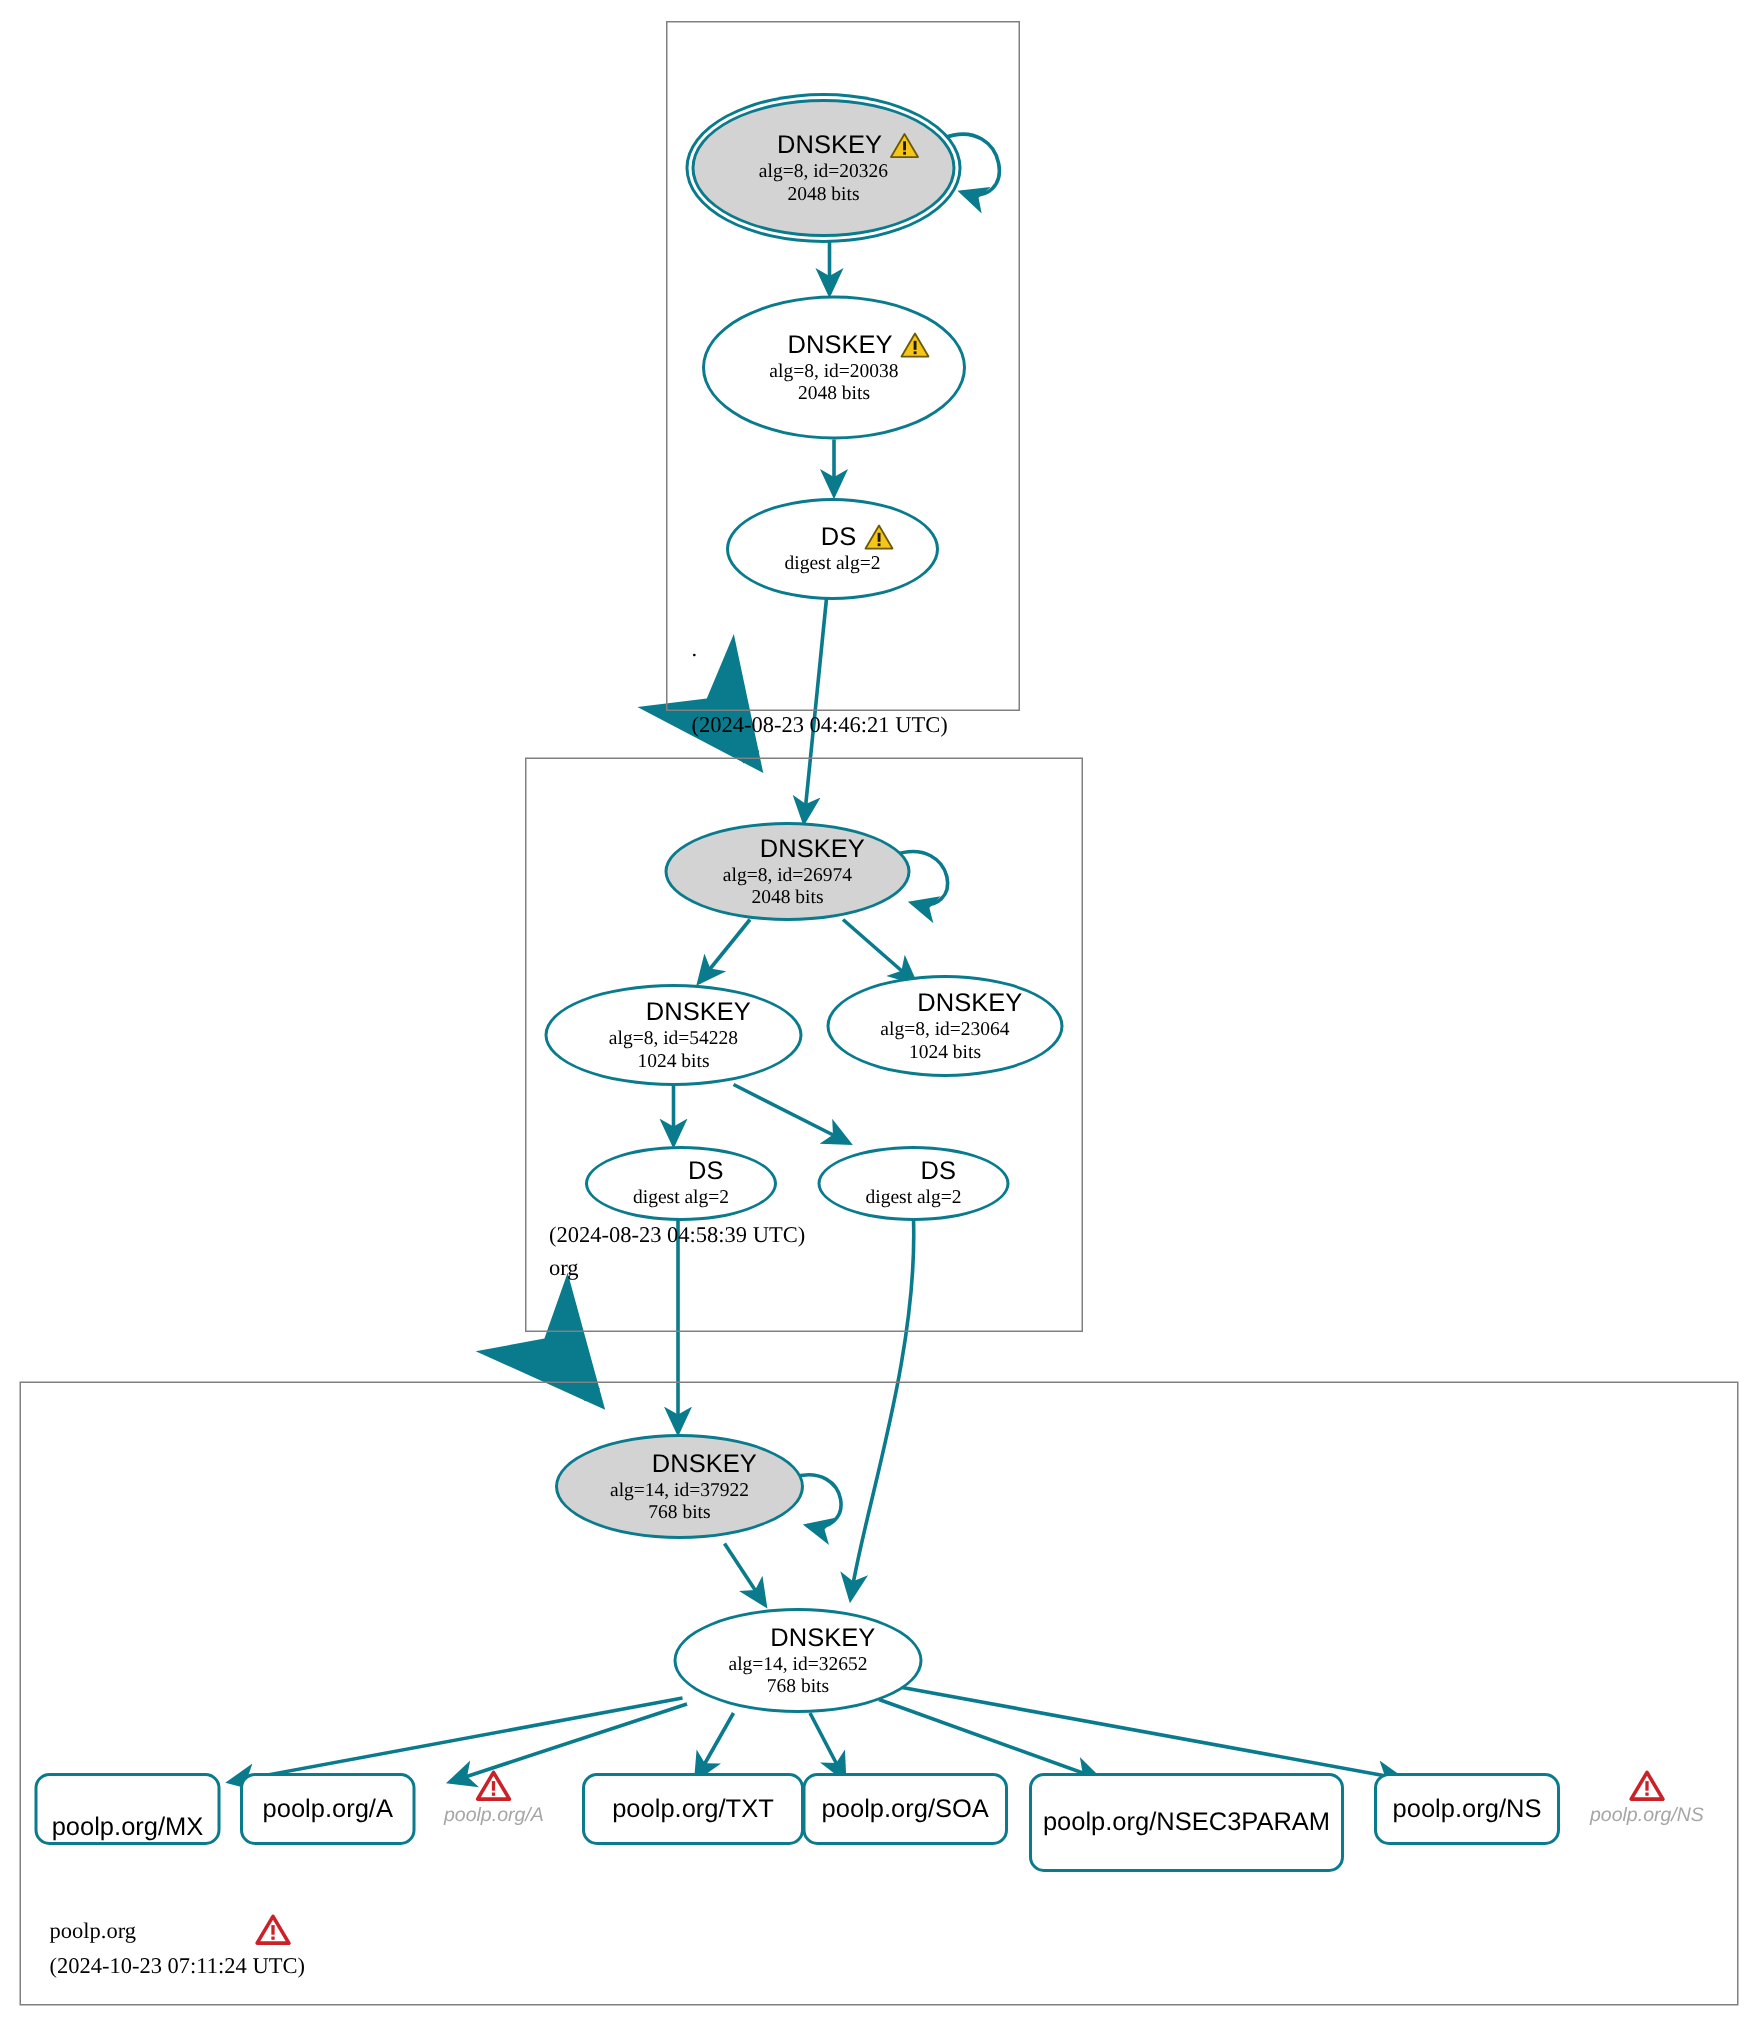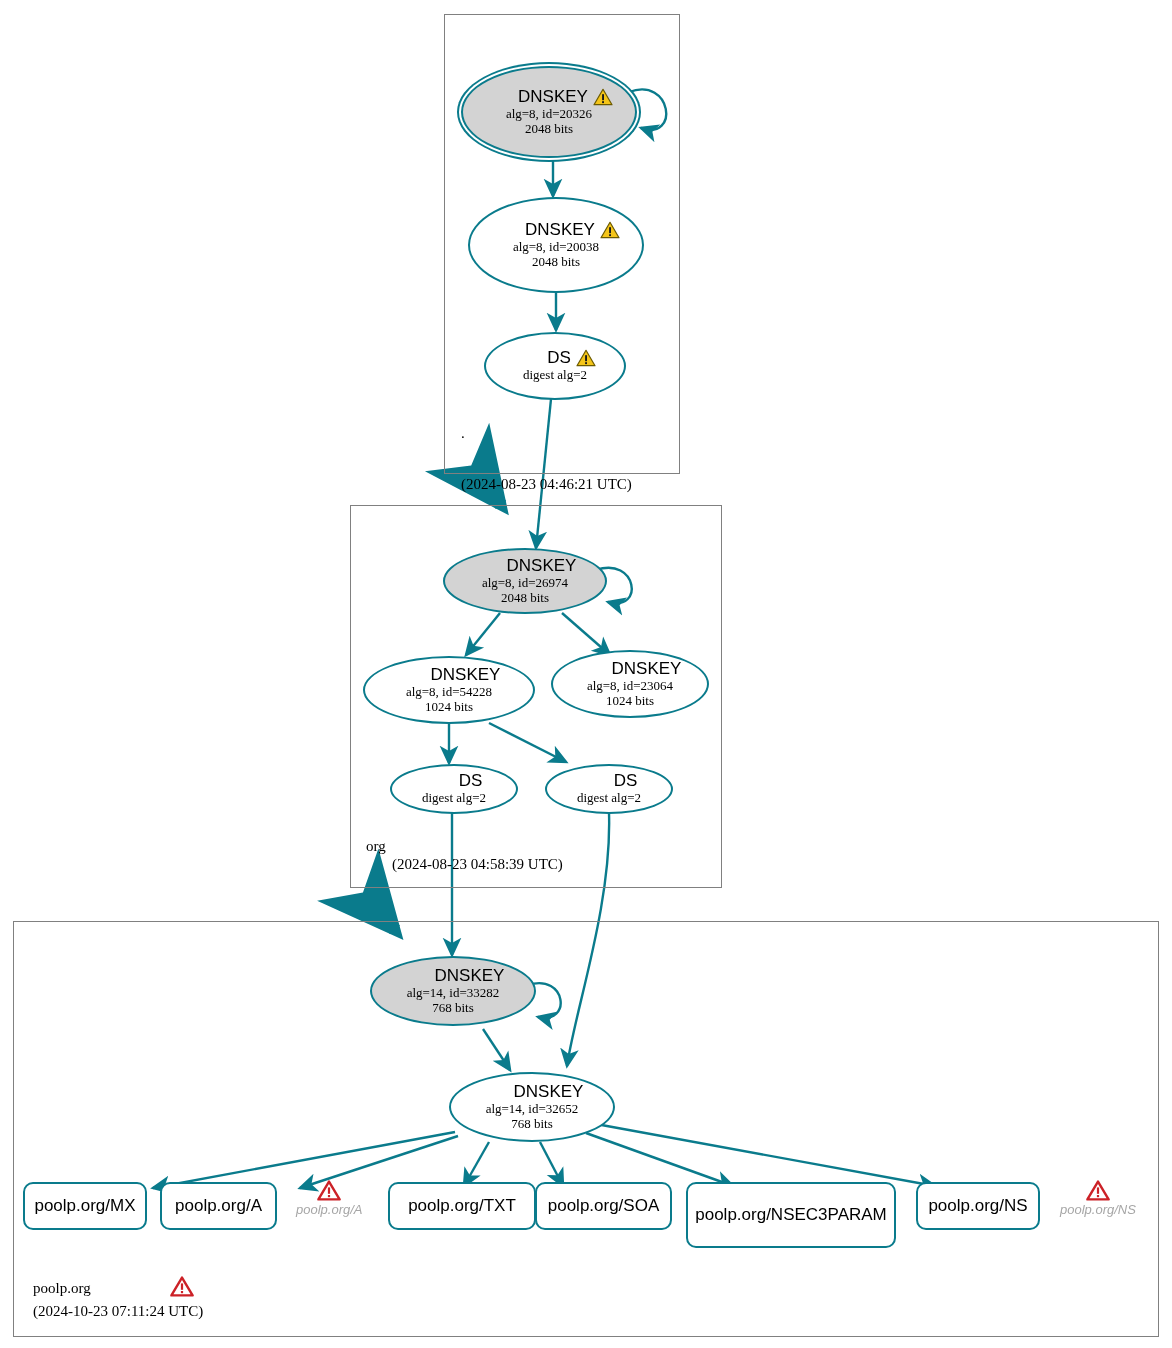--- a/index.html
+++ b/index.html
@@ -131,21 +131,21 @@
             <rect x="9.1" y="6.2" width="1.9" height="6" fill="#1a1a1a"></rect>
             <rect x="9.1" y="13.2" width="1.9" height="1.9" fill="#1a1a1a"></rect>
           </svg>
       </span>
     </div>
     <div class="n-sub">digest alg=2</div>
   </div>
 
   <div class="zone" style="left:350px;top:505px;width:372px;height:383px;"></div>
   <div class="zone-label" style="left:366px;top:838px;">org</div>
-  <div class="zone-time" style="left:366px;top:856px;margin-left:26px;">(2024-08-23 04:58:39 UTC)</div>
+  <div class="zone-time" style="left:366px;top:816px;">(2024-08-23 04:58:39 UTC)</div>
 
   <div class="node ellipse shaded" style="left:443px;top:548px;width:164px;height:66px;">
     <div class="n-title">
         <span>DNSKEY</span>
       </div>
     <div class="n-sub">alg=8, id=26974</div>
     <div class="n-sub">2048 bits</div>
   </div>
 
   <div class="node ellipse" style="left:363px;top:656px;width:172px;height:68px;">
@@ -188,33 +188,33 @@
           <rect x="10.9" y="7.4" width="2.2" height="6.4" fill="#cc2127"></rect>
           <rect x="10.9" y="15" width="2.2" height="2.2" fill="#cc2127"></rect>
         </svg>
     </span>
   </div>
 
   <div class="node ellipse shaded" style="left:370px;top:956px;width:166px;height:70px;">
     <div class="n-title">
         <span>DNSKEY</span>
       </div>
-    <div class="n-sub">alg=14, id=33282</div>
+    <div class="n-sub">alg=14, id=37922</div>
     <div class="n-sub">768 bits</div>
   </div>
 
   <div class="node ellipse" style="left:449px;top:1072px;width:166px;height:70px;">
     <div class="n-title">
         <span>DNSKEY</span>
       </div>
     <div class="n-sub">alg=14, id=32652</div>
     <div class="n-sub">768 bits</div>
   </div>
 
-  <div class="node rrset" style="left:23px;top:1182px;width:124px;height:48px;">
+  <div class="node rrset" style="left:23px;top:1182px;width:124px;height:48px;justify-content:flex-end;">
     <div class="rr-label">poolp.org/MX</div>
   </div>
 
   <div class="node rrset" style="left:160px;top:1182px;width:117px;height:48px;">
     <div class="rr-label">poolp.org/A</div>
   </div>
 
   <div class="node rrset" style="left:388px;top:1182px;width:148px;height:48px;">
     <div class="rr-label">poolp.org/TXT</div>
   </div>

